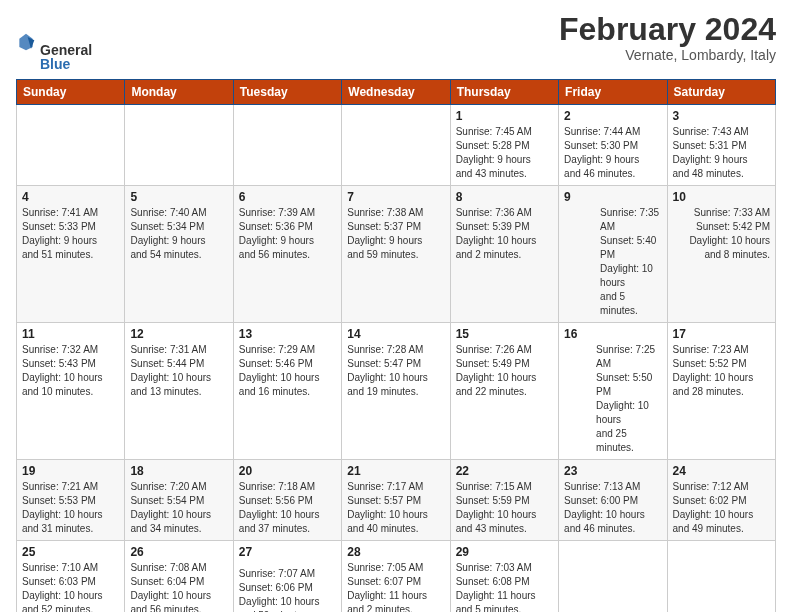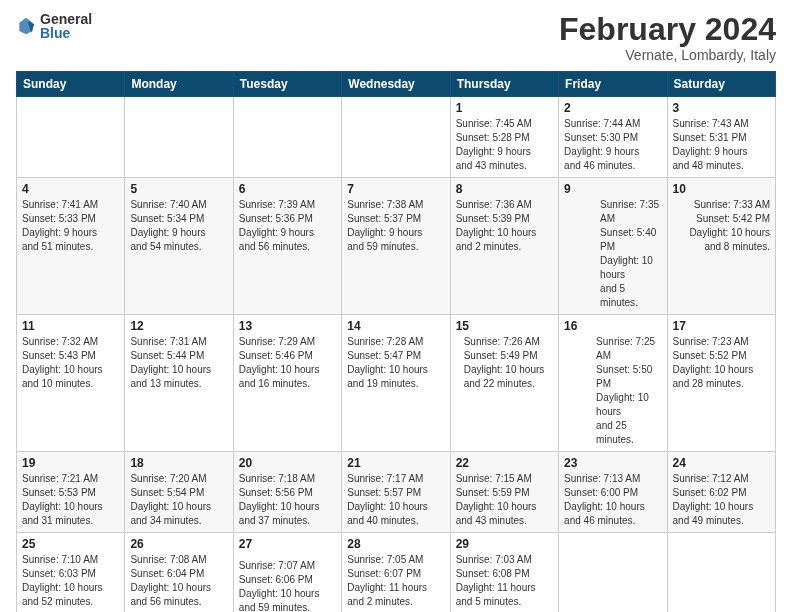--- a/index.html
+++ b/index.html
@@ -22,20 +22,21 @@
     }
     .logo {
       display: flex;
       align-items: center;
       gap: 2px;
     }
     .logo-text {
       display: flex;
       flex-direction: column;
       line-height: 1;
+      margin-top: 31px;
     }
     .logo-general {
       font-size: 14px;
       font-weight: bold;
       color: #333;
     }
     .logo-blue {
       font-size: 14px;
       font-weight: bold;
       color: #2b6cb0;
@@ -57,21 +58,21 @@
     .subtitle {
       font-size: 14px;
       color: #555;
     }
     .calendar {
       width: 100%;
       border-collapse: collapse;
       font-size: 10.5px;
     }
     .calendar th {
-      background-color: #0c4a6e;
+      background-color: #c2410c;
       color: #fff;
       text-align: left;
       padding: 5px 6px;
       font-size: 12px;
       font-weight: bold;
       border: 1px solid #1a4e8a;
     }
     .calendar td {
       vertical-align: top;
       border: 1px solid #ccc;
@@ -234,21 +235,21 @@
           </td>
           <td>
             <div class="day-number">14</div>
             <div class="day-info" style="white-space: pre-line;">Sunrise: 7:28 AM
 Sunset: 5:47 PM
 Daylight: 10 hours
 and 19 minutes.</div>
           </td>
           <td>
             <div class="day-number">15</div>
-            <div class="day-info" style="white-space: pre-line; margin-left: 8px;">Sunrise: 7:26 AM
+            <div class="day-info" style="white-space: pre-line;">Sunrise: 7:26 AM
 Sunset: 5:49 PM
 Daylight: 10 hours
 and 22 minutes.</div>
           </td>
           <td>
             <div class="day-number">16</div>
             <div class="day-info" style="white-space: pre-line; margin-left: 32px;">Sunrise: 7:25 AM
 Sunset: 5:50 PM
 Daylight: 10 hours
 and 25 minutes.</div>

